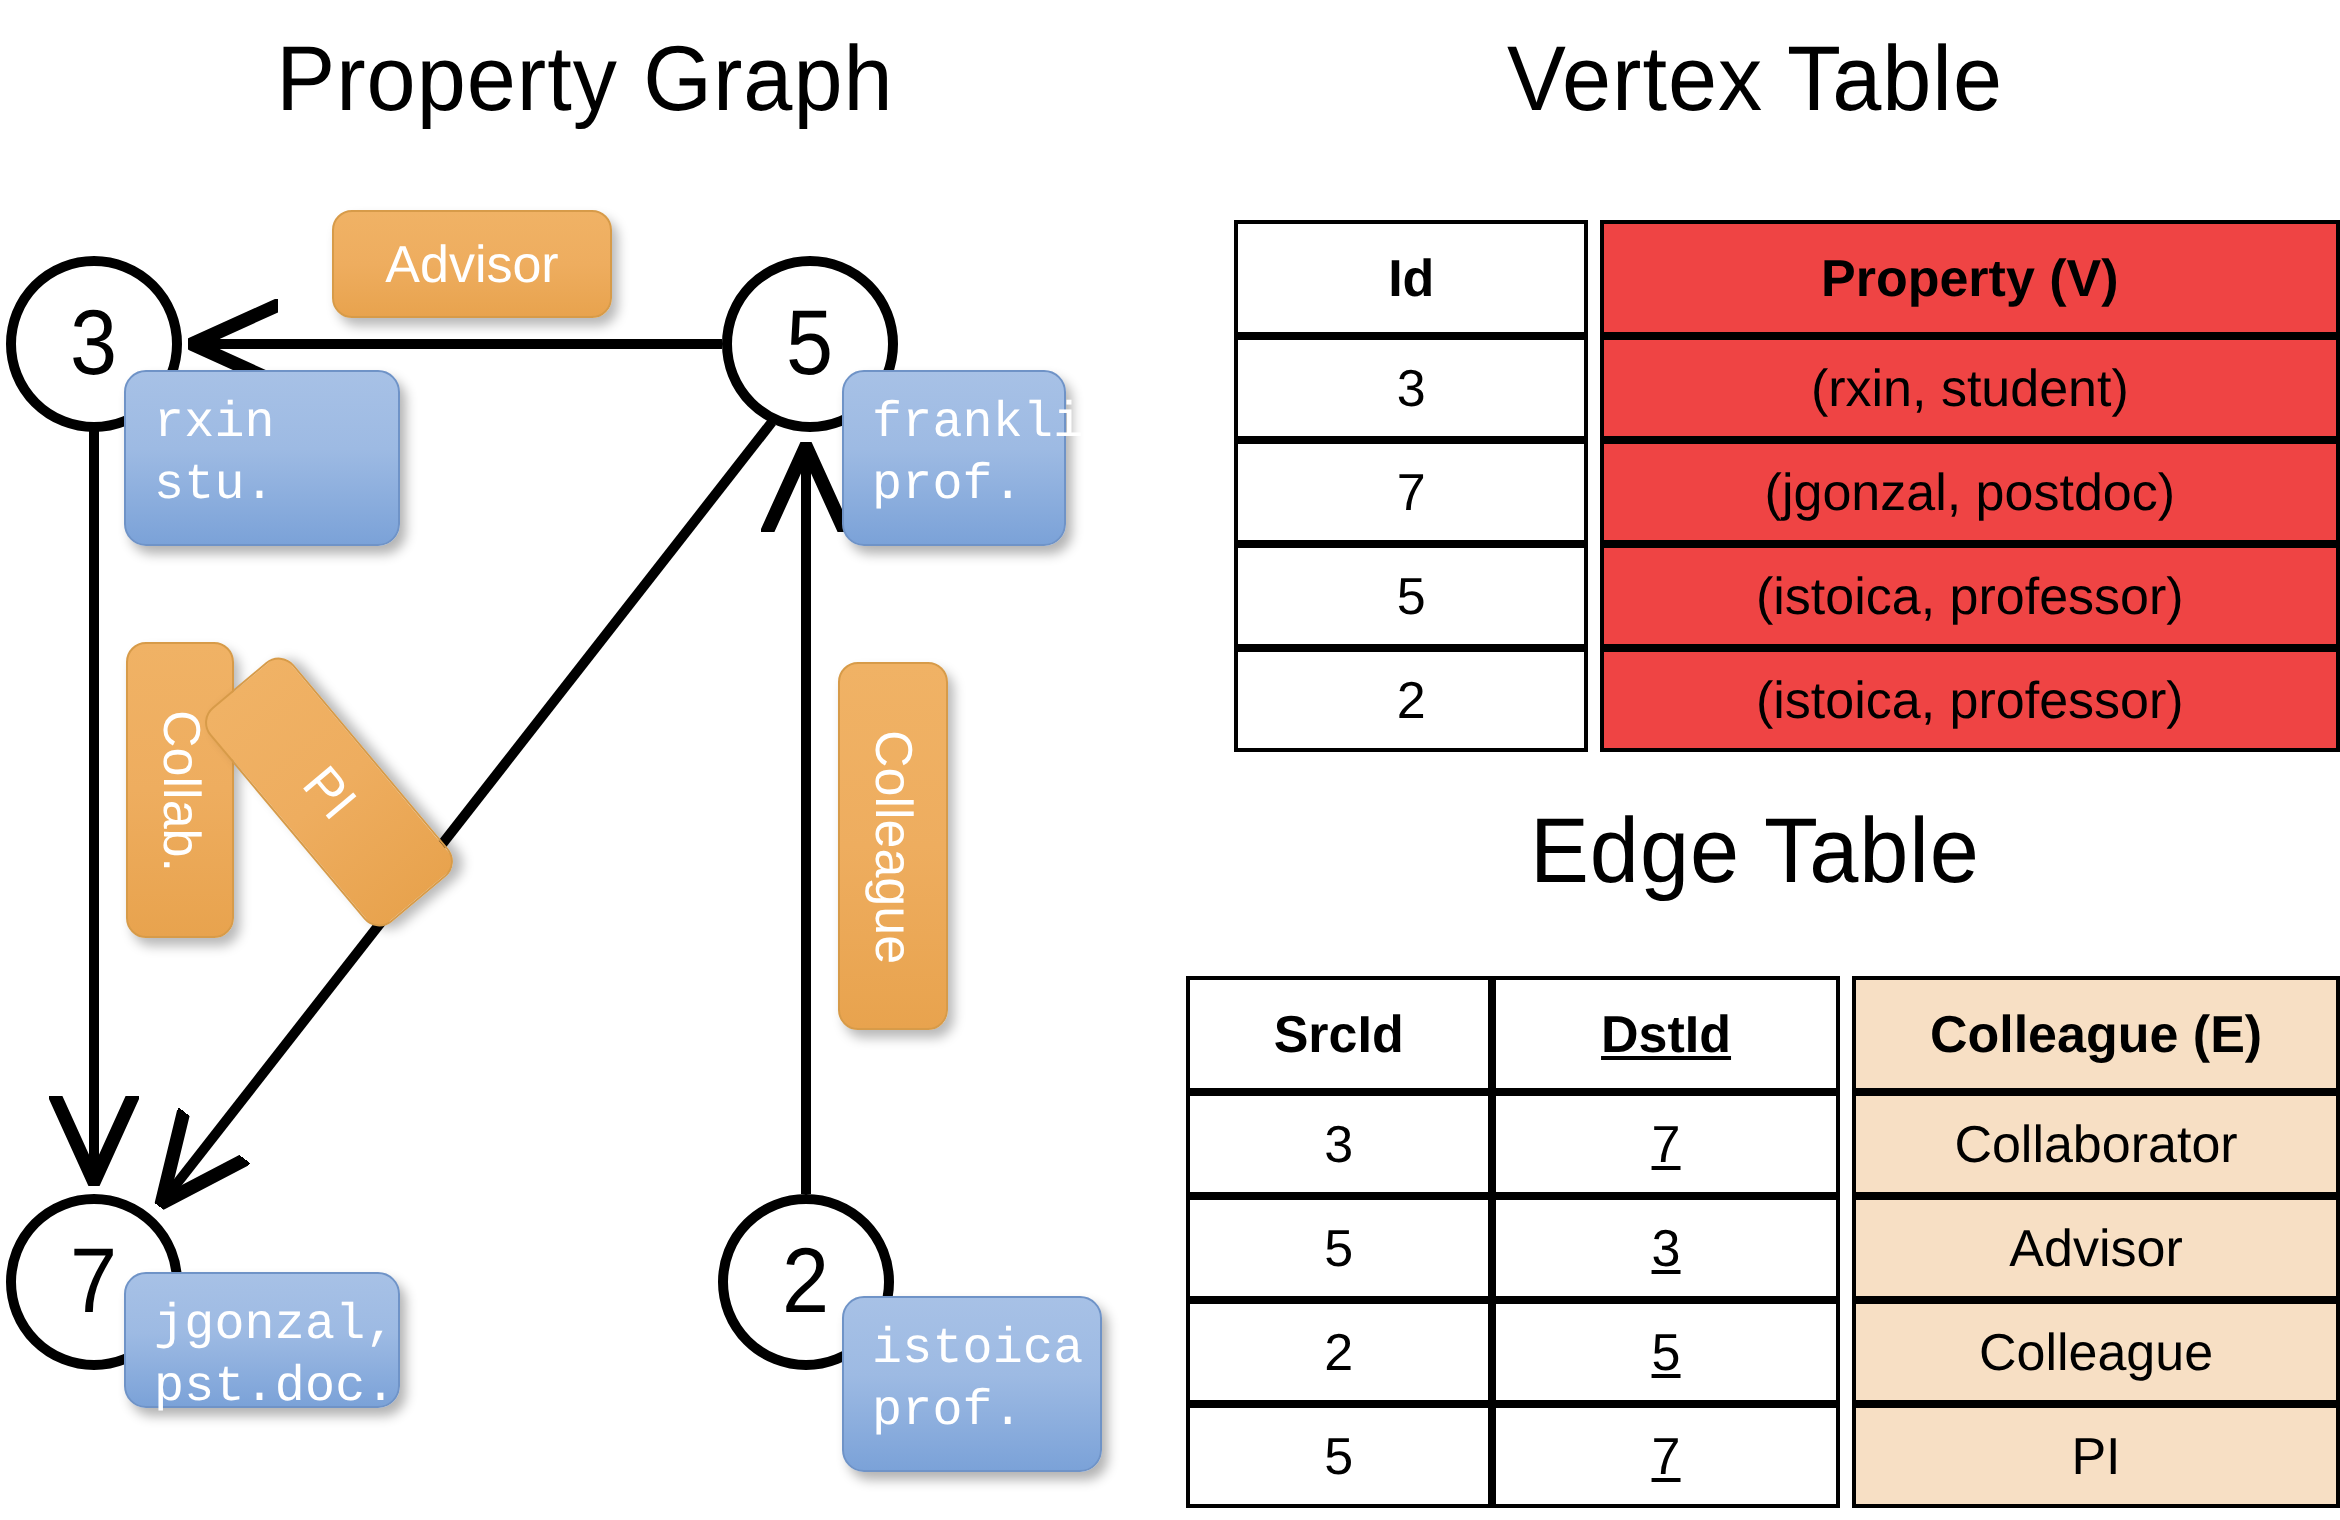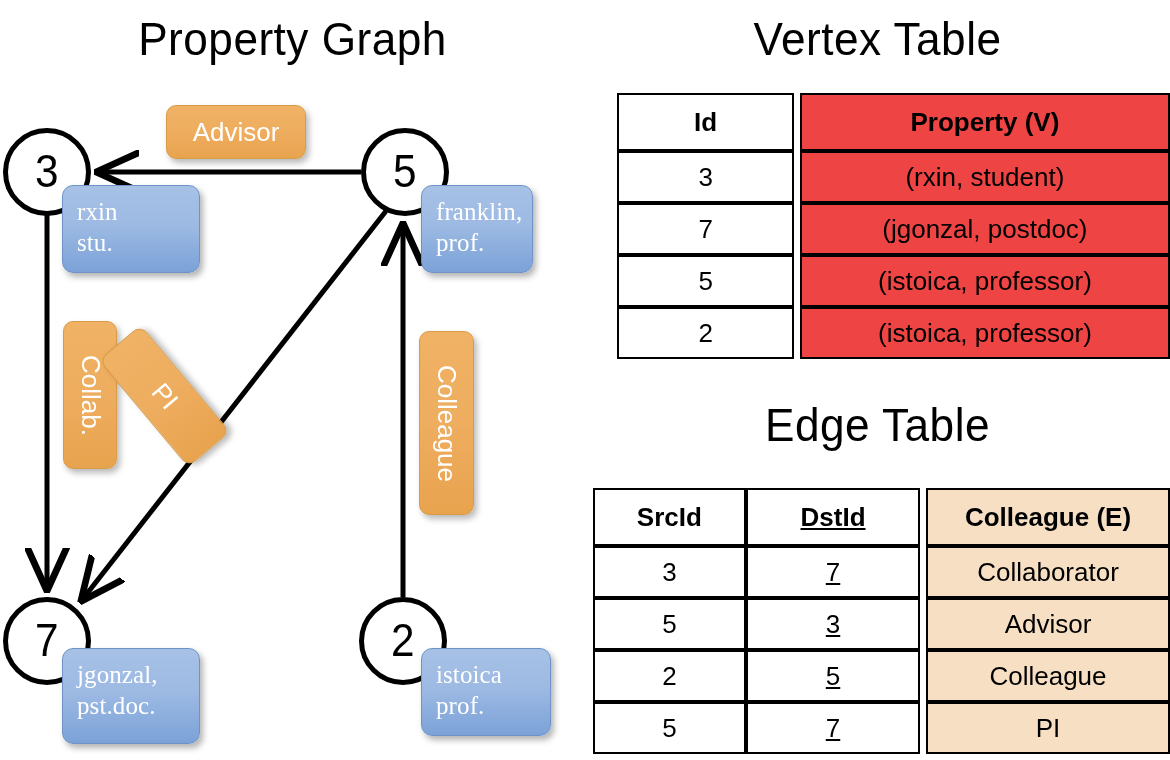--- a/index.html
+++ b/index.html
@@ -72,33 +72,33 @@
   #node-2 { left: 359px; top: 509px; }
 
   
   .prop-box {
     position: absolute;
     border-radius: 11px;
     border: 1px solid #6f93c7;
     background: linear-gradient(to bottom, #a7c1e6 0%, #9dbae3 45%, #7ba2d8 100%);
     box-shadow: 3px 4px 6px rgba(0,0,0,0.30);
     color: #ffffff;
-    font-family: Liberation Serif, serif;
+    font-family: Liberation Mono, monospace;
     font-weight: 300;
     font-size: 25px;
     line-height: 31px;
     padding: 10px 17px 10px 14px;
     box-sizing: border-box;
     z-index: 4;
     white-space: pre-line;
     letter-spacing: 0.1px;
   }
   #prop-box-3 { left: 62px;  top: 97px;  width: 138px; height: 88px; }
   #prop-box-5 { left: 421px; top: 97px;  width: 112px; height: 88px; }
-  #prop-box-7 { left: 62px;  top: 560px; width: 138px; height: 96px; }
+  #prop-box-7 { left: 62px;  top: 548px; width: 138px; height: 68px; }
   #prop-box-2 { left: 421px; top: 560px; width: 130px; height: 88px; }
 
   
   .edge-label {
     position: absolute;
     border-radius: 10px;
     border: 1px solid #d79b49;
     background: linear-gradient(to bottom, #f0b265 0%, #eead5f 50%, #e8a34e 100%);
     box-shadow: 3px 4px 6px rgba(0,0,0,0.28);
     color: #ffffff;
@@ -154,21 +154,21 @@
     height: 54px;
   }
   
   table.data-table .gap-col {
     border: none;
     width: 6px;
     background: transparent;
     padding: 0;
   }
 
-  #vertex-table { left: 593px; top: 93px; padding-left: 24px; }
+  #vertex-table { left: 593px; top: 110px; padding-left: 24px; }
   #vertex-table .col-id   { width: 184px; }
   #vertex-table .col-prop { width: 384px; }
   #vertex-table .col-prop { background: #ef4444; }
 
   #edge-table { left: 593px; top: 488px; }
   #edge-table .col-src { width: 153px; margin-top: 44px; }
   #edge-table .col-dst { width: 176px; text-decoration: underline; }
   #edge-table .col-prop{ width: 245px; background: #f7dfc4; }
 </style>
 </head>

